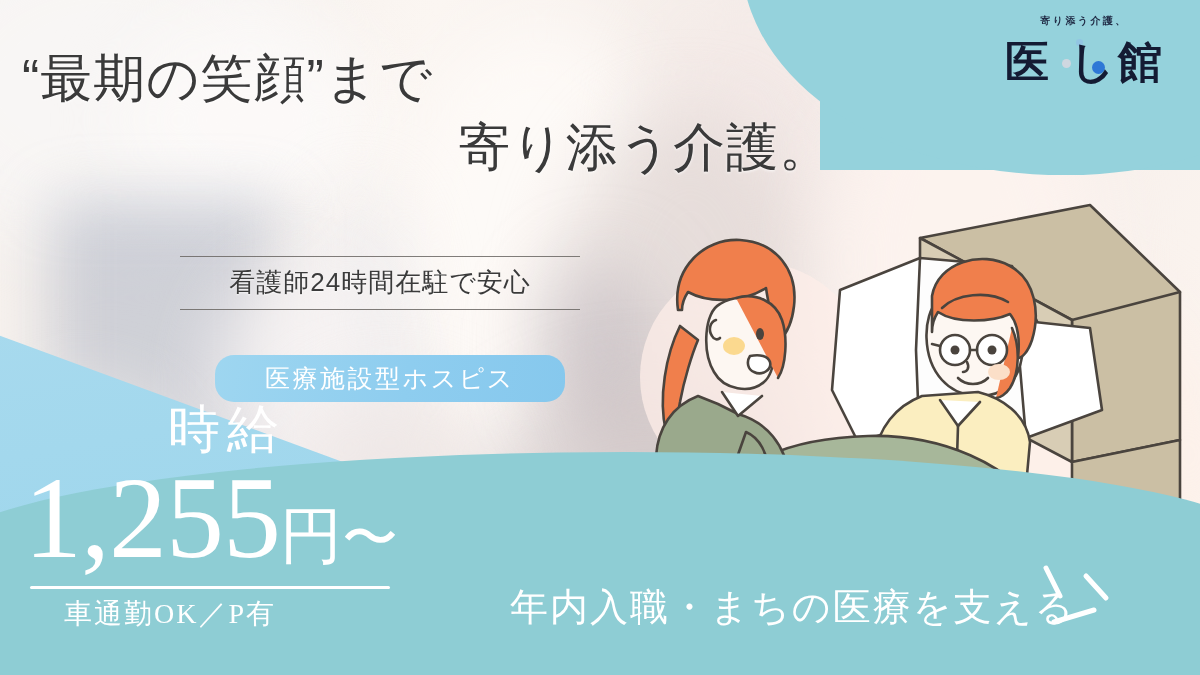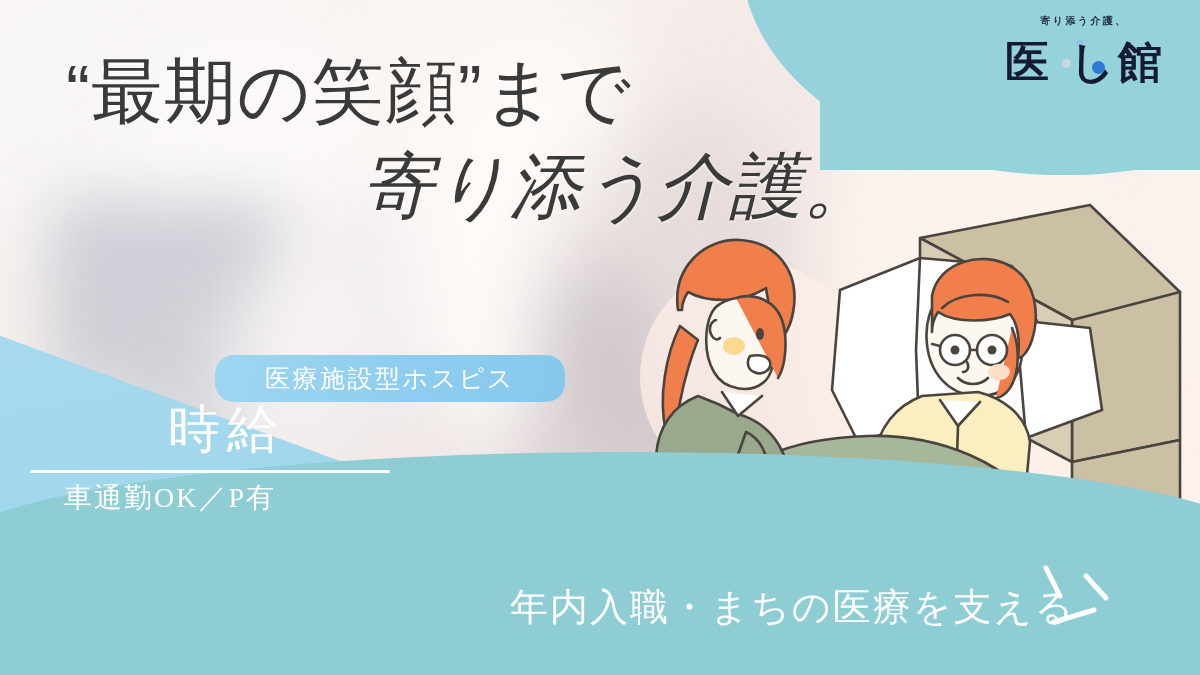--- a/index.html
+++ b/index.html
@@ -64,26 +64,25 @@
   .bottom-wave-2{
     position:absolute;left:-60px;top:520px;width:1320px;height:240px;
     background:#8ecdd4;
   }
 
   
   .headline{
     position:absolute;left:22px;top:44px;width:830px;
     color:#3a3a3a;
     font-family:"Liberation Sans","DejaVu Sans",sans-serif;
-    font-size:72px;line-height:1.32;letter-spacing:1px;font-weight:400;
+    font-size:52px;line-height:1.32;letter-spacing:1px;font-weight:400;
     text-shadow:0 1px 3px rgba(255,255,255,.85);
-    margin-left:44px;
   }
   .headline .l1{display:block;text-align:left;}
-  .headline .l2{display:block;text-align:right;padding-right:20px;font-style:italic;}
+  .headline .l2{display:block;text-align:right;padding-right:20px;}
 
   
   .subwrap{position:absolute;left:180px;top:256px;width:400px;text-align:center;}
   .rule{height:1px;background:#6a6663;opacity:.85;margin:0 auto;width:100%;}
   .subtext{
     font-size:26px;color:#3b3b3b;letter-spacing:1px;
     padding:8px 0 9px;line-height:1.35;
     text-shadow:0 1px 2px rgba(255,255,255,.8);
   }
 
@@ -269,27 +268,35 @@
       <path d="M86 38 L66 16"></path>
       <path d="M34 62 L74 50"></path>
     </g>
   </svg>
 
   <div class="headline">
     <span class="l1">“最期の笑顔”まで</span>
     <span class="l2">寄り添う介護。</span>
   </div>
 
+  <div class="subwrap">
+    <div class="rule"></div>
+    <div class="subtext">看護師24時間在駐で安心</div>
+    <div class="rule"></div>
+  </div>
 
   <div class="badge">
     <span>医療施設型ホスピス</span>
   </div>
 
   <div class="sal">
     <div class="jikyu">時給</div>
+    <div class="amount">
+      <span>1,255</span><span class="yen">円</span><span class="tilde">〜</span>
+    </div>
     <div class="divider"></div>
     <div class="note">車通勤OK／P有</div>
   </div>
 
   <div class="br-copy">年内入職・まちの医療を支える</div>
 
   <div class="logo">
     <div class="tagline">寄り添う介護、</div>
     <div class="mark">
       <span>医</span>

